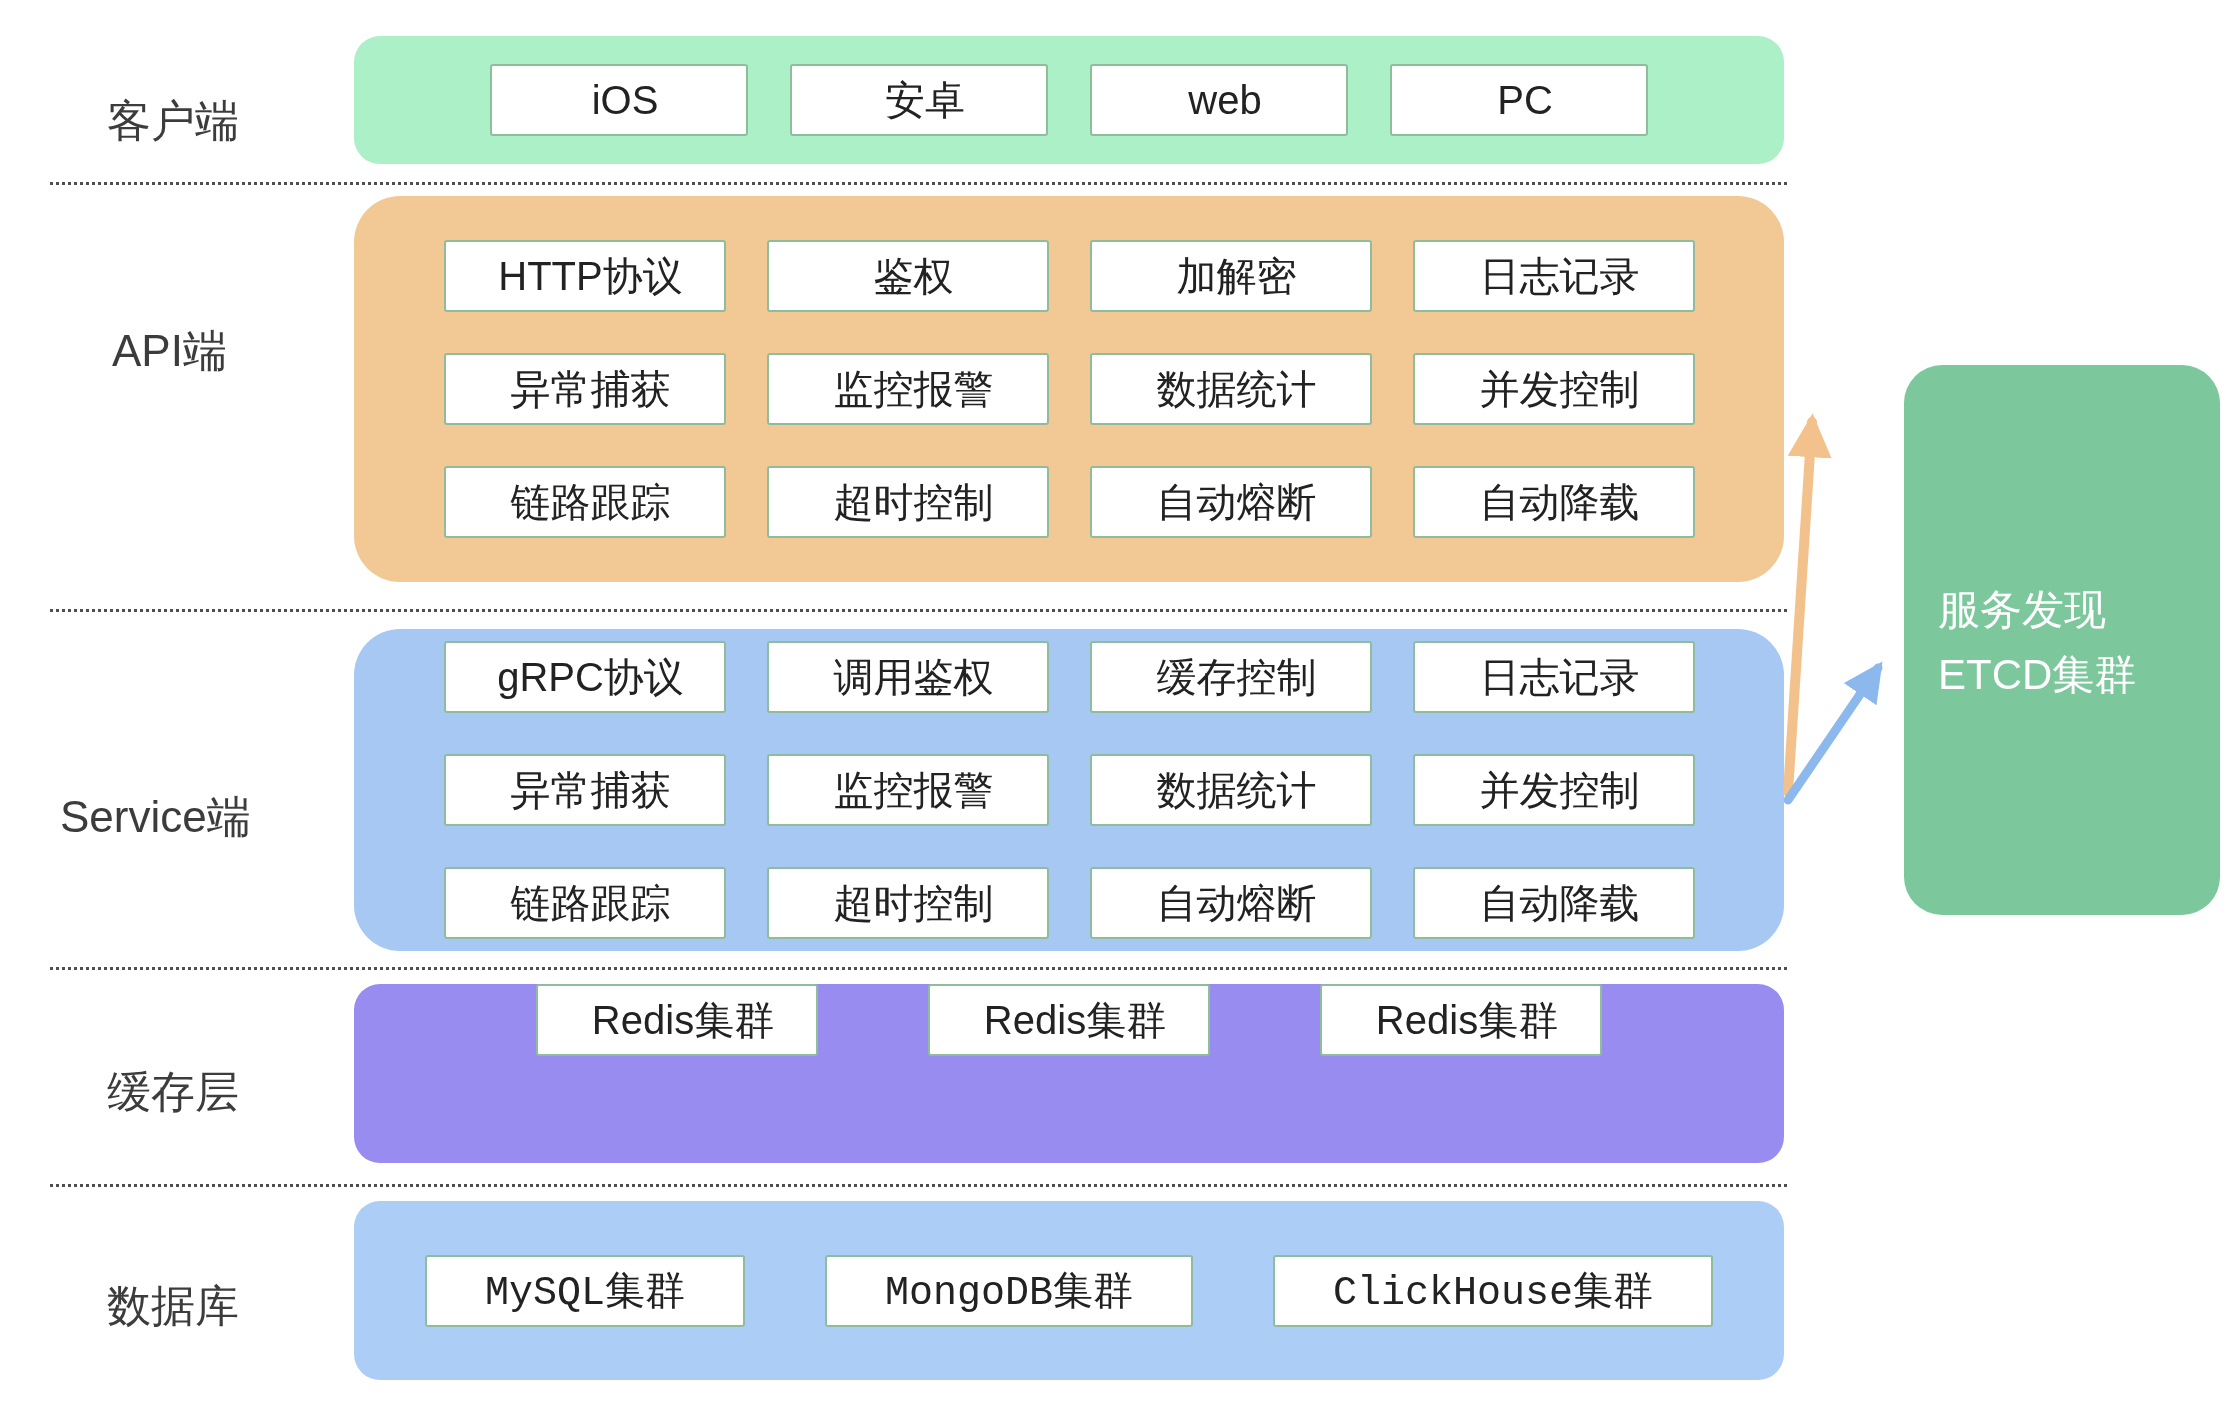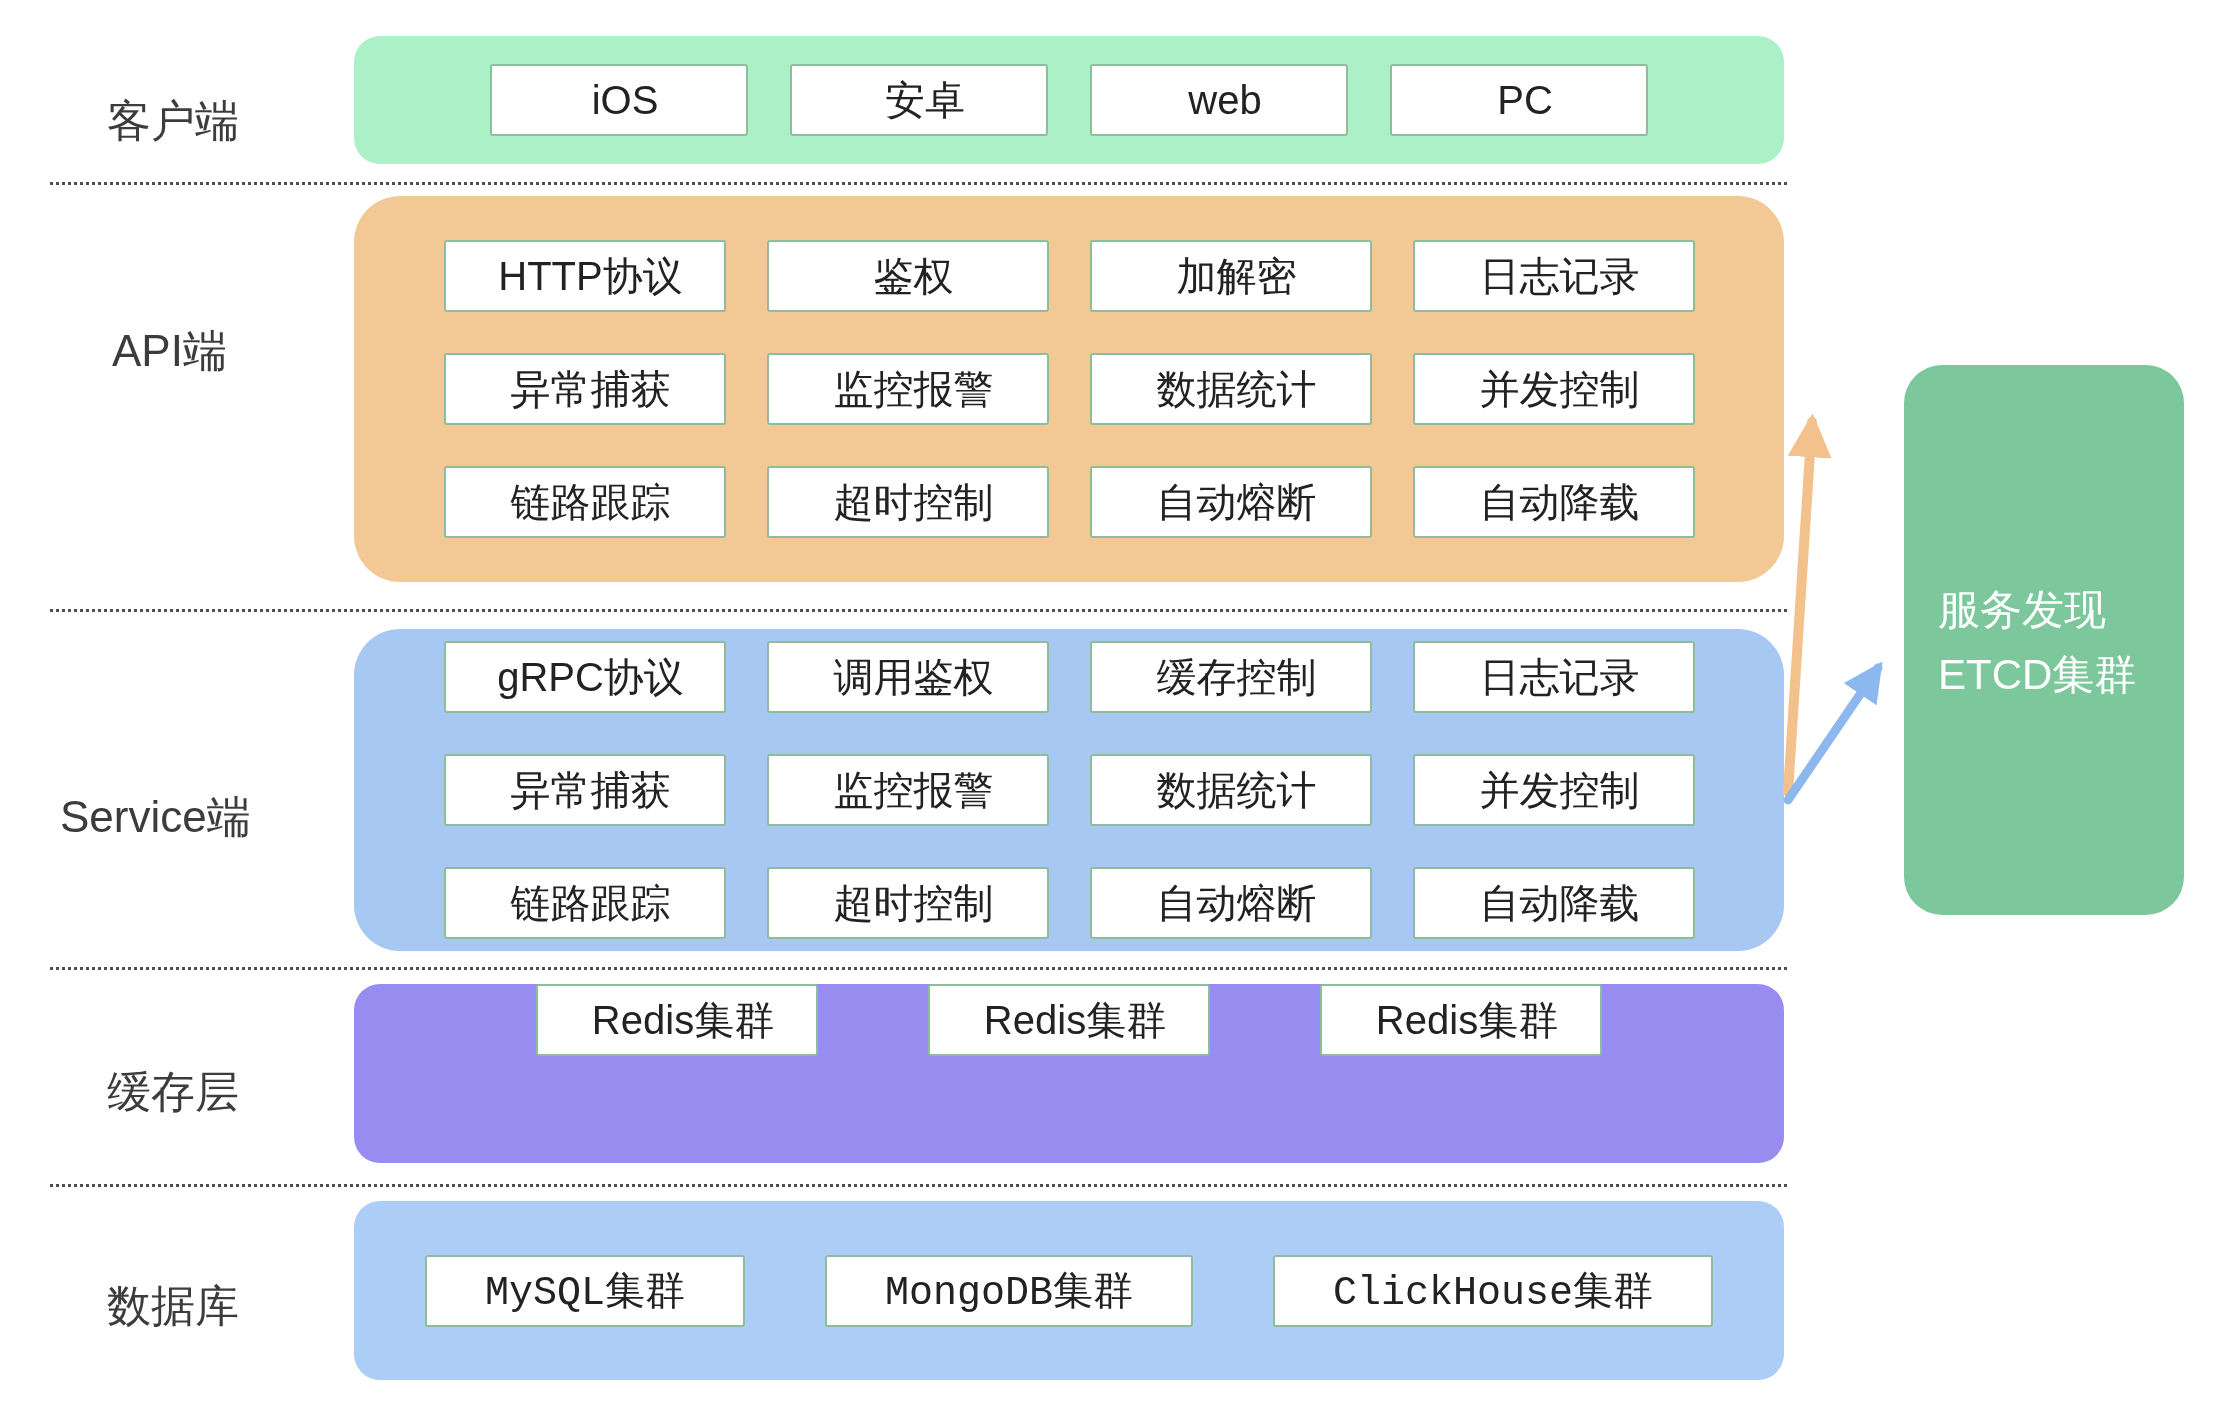--- a/index.html
+++ b/index.html
@@ -53,21 +53,21 @@
     left:354px;top:984px;width:1430px;height:179px;background:var(--cache-bg);
     border-radius:26px;display:flex;align-items:flex-start;justify-content:center;gap:110px;
   }
   .layer-cache .box{width:282px;height:72px;}
   .layer-db{
     left:354px;top:1201px;width:1430px;height:179px;background:var(--db-bg);
     border-radius:26px;display:flex;align-items:center;justify-content:center;gap:80px;font-family:Liberation Mono, monospace;
   }
   .layer-db .box{height:72px;padding:0 58px;}
   .etcd{
-    position:absolute;left:1904px;top:365px;width:280px;height:550px;
+    position:absolute;left:1904px;top:365px;width:316px;height:550px;
     background:var(--etcd-bg);border-radius:38px;color:#fff;font-size:42px;
     line-height:1.55;padding:212px 0 0 34px;box-sizing:border-box;
   }
   .arrows{position:absolute;left:0;top:0;width:2230px;height:1422px;pointer-events:none;}
 </style>
 </head>
 <body>
 
 <div class="canvas">
 

